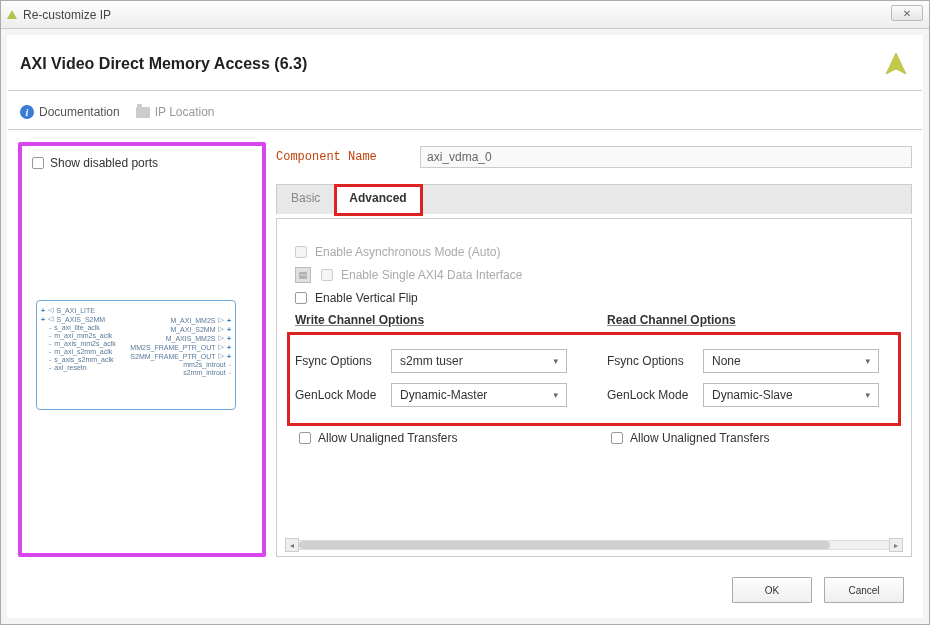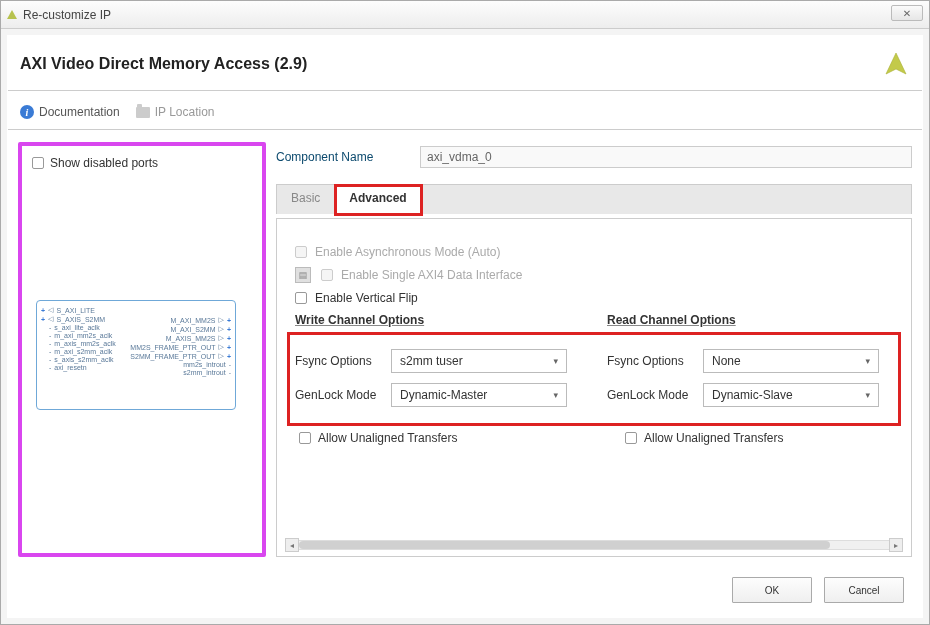--- a/index.html
+++ b/index.html
@@ -23,63 +23,63 @@
   .main { display:flex; flex:1; gap:10px; padding: 6px 10px 6px 10px; min-height:0;}
   .left-pane { width: 248px; border: 4px solid #d946ef; background:#fff; padding:10px; display:flex; flex-direction:column; border-radius:2px;}
   .show-disabled { display:flex; align-items:center; gap:6px; color:#333; margin-bottom:10px;}
   .chk { width:12px; height:12px; border:1px solid #999; border-radius:2px; background:#fff; display:inline-block;}
   .ip-block { margin-top: 120px; margin-left:4px; width:200px; height:110px; border:1.5px solid #6fa8d8; border-radius:4px; background:#fff; position:relative; font-size:7px; color:#5a7999; padding:4px;}
   .ip-block .row { display:flex; align-items:center; gap:3px; margin:1px 0;}
   .plus { color:#3a7bd5; font-weight:bold;}
   .ip-block .rcol { position:absolute; right:4px; top:14px; text-align:right;}
   .right-pane { flex:1; display:flex; flex-direction:column; gap:4px; min-width:0;}
   .name-row { display:flex; align-items:center; gap:8px; margin-bottom:12px; margin-top:4px;}
-  .name-row label { width:108px; color:#0c4a6e;}
+  .name-row label { width:108px; color:#c2410c;font-family:Liberation Mono, monospace;}
   .name-row input { flex:1; height:22px; border:1px solid #ccc; padding:0 6px; background:#f9f9f9; color:#666; font-size:12px;margin-left:28px;}
   .tabs { display:flex; background: #e8e8e8; border:1px solid #ccc; border-bottom:none; height:30px;}
   .tab { padding: 6px 14px; color:#888; cursor:pointer; border-right:1px solid #ddd;}
   .tab.active { background:#fff; color:#333; font-weight:bold; border-bottom:2px solid #fff; margin-bottom:-1px;}
   .tab-highlight { outline:3px solid #d22; outline-offset:-2px;}
   .tab-body { border:1px solid #ccc; background:#fff; padding:18px 18px 8px 18px; flex:1; position:relative; overflow:hidden;}
   .opt-row { display:flex; align-items:center; gap:8px; margin:8px 0; color:#333;}
   .opt-row.disabled { color:#aaa;}
   .opt-row.disabled .chk { border-color:#ccc; background:#f5f5f5;}
   .note-icon { width:16px; height:16px; background:#e0e0e0; border:1px solid #bbb; display:inline-flex; align-items:center; justify-content:center; font-size:9px; color:#888; margin-right:2px;}
   .sections { display:flex; gap:40px; margin-top:8px;}
   .sec { width:272px;}
   .sec h3 { font-size:12px; font-weight:bold; margin-bottom:12px; text-decoration: underline; text-decoration-color:#888;}
   .field { display:flex; align-items:center; gap:6px; margin:10px 0;}
   .field label { width:90px; font-size:12px;}
   .dropdown { flex:1; height:24px; border:1px solid #bbb; background:#fff; display:flex; align-items:center; justify-content:space-between; padding:0 8px; cursor:pointer;}
   .dropdown .chev { font-size:9px; color:#666;}
   .highlight-box { outline:3px solid #d22; outline-offset:2px; padding:2px 3px 4px 3px; margin:-2px -3px -4px -3px;}
   .hb-wrap { display:flex; gap:40px;}
   .hb-inner { width:272px;}
-  .allow-row { display:flex; gap:40px; margin-top:14px;justify-content:space-between;}
+  .allow-row { display:flex; gap:40px; margin-top:14px;}
   .allow-row .col { width:272px; display:flex; align-items:center; gap:7px; padding-left:4px;}
   .hscroll { position:absolute; bottom:4px; left:8px; right:8px; height:14px; display:flex; align-items:center;}
   .hscroll .arrow { width:14px; height:14px; background:#eee; border:1px solid #ccc; display:flex; align-items:center; justify-content:center; font-size:8px; color:#777; cursor:pointer;}
   .hscroll .track { flex:1; height:10px; background:#f0f0f0; border:1px solid #ddd; border-left:none; border-right:none; position:relative;}
   .hscroll .thumb { position:absolute; top:0; bottom:0; left:0; width:90%; background:#d0d0d0; border-radius:4px;}
   .footer { display:flex; justify-content:flex-end; gap:12px; padding:14px 18px;}
   .btn { min-width:80px; height:26px; border:1px solid #aaa; background:linear-gradient(#fdfdfd,#efefef); cursor:pointer; font-size:10px; color:#333; border-radius:1px;}
   .isep { height:1px; background:#ccc; margin: 2px 0 6px 0;}
 </style>
 </head>
 <body>
 
 <div class="window">
   <div class="titlebar">
     <span class="tri"></span>
     <span class="title">Re-customize IP</span>
     <div class="close">✕</div>
   </div>
   <div class="content">
     <div class="header">
-      <h1>AXI Video Direct Memory Access (2.9)</h1>
+      <h1>AXI Video Direct Memory Access (6.3)</h1>
       <div class="logo">
         <svg viewBox="0 0 28 28">
             <path d="M14 3 L24 24 L14 19 L4 24 Z" fill="#c3ca4a" stroke="#a9b034" stroke-width="0.6"></path>
           </svg>
       </div>
     </div>
     <div class="isep"></div>
     <div class="toolbar">
       <div class="doc">
         <span class="info-icon">i</span>

